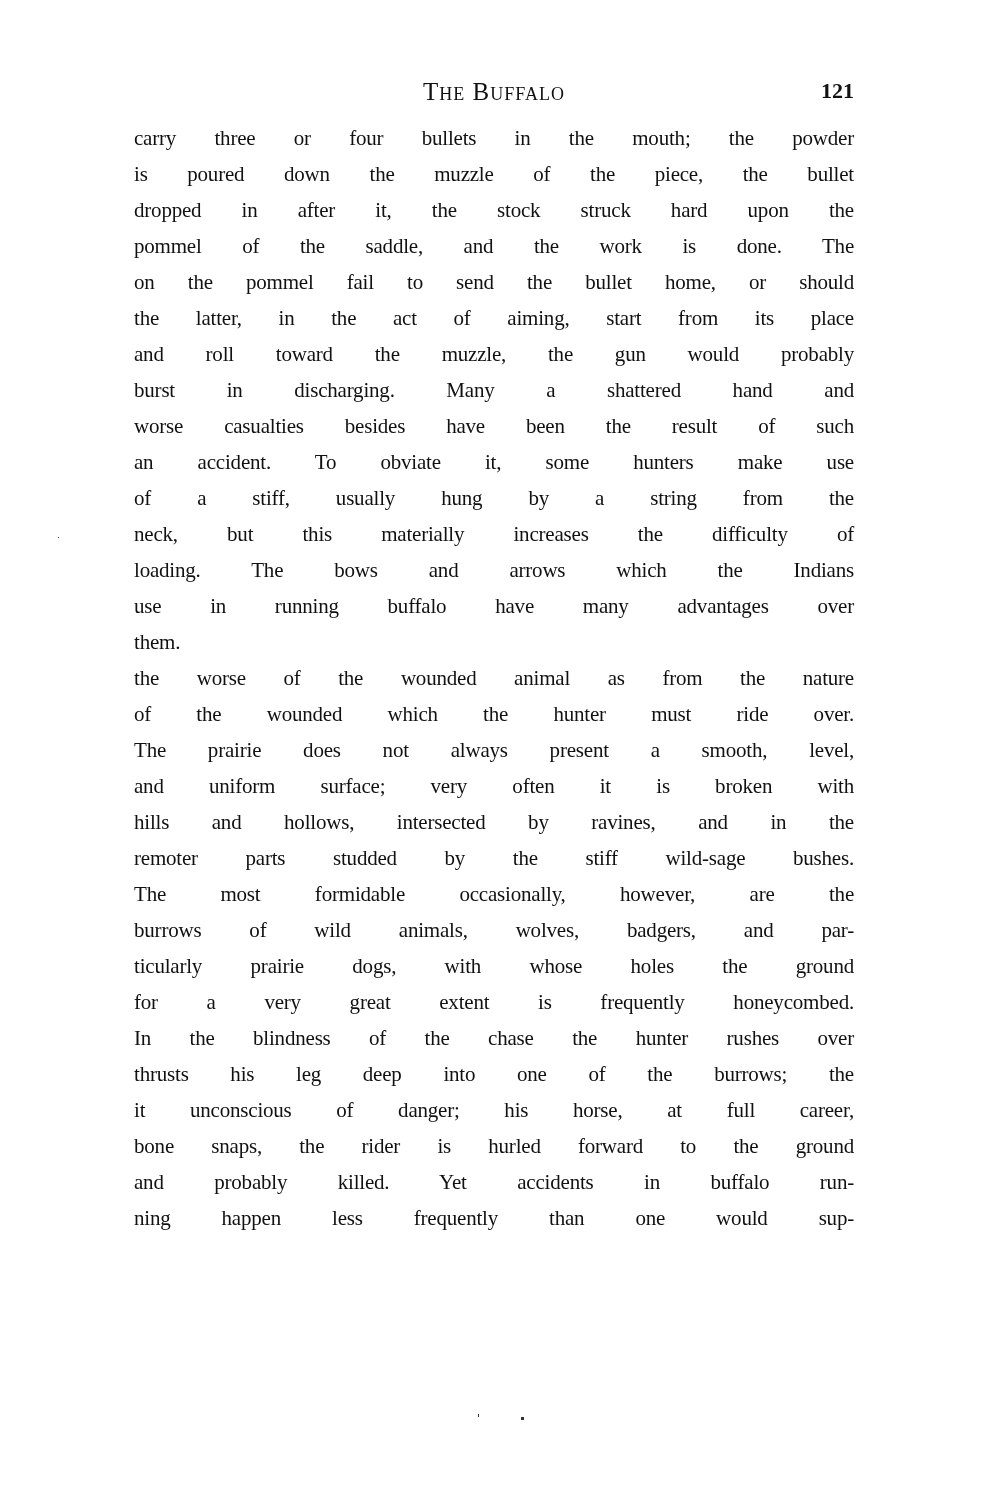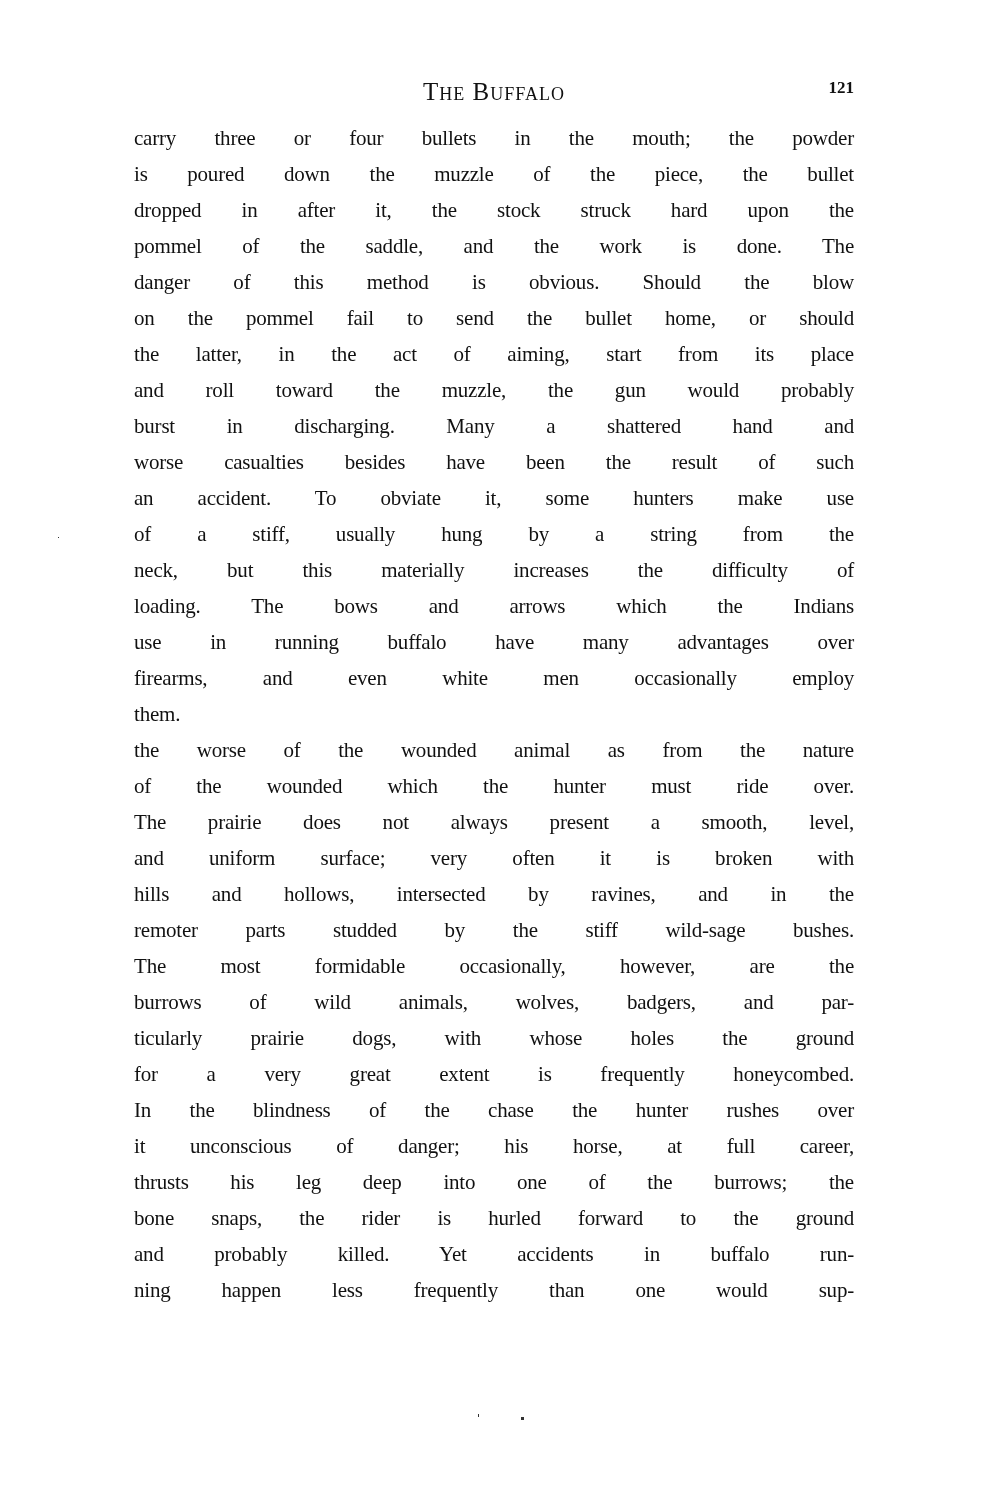--- a/index.html
+++ b/index.html
@@ -37,21 +37,21 @@
       text-align: center;
       font-size: 25px;
       font-variant: small-caps;
       letter-spacing: 1px;
       padding-left: 0;
     }
     .page-number {
       position: absolute;
       right: 0;
       top: 0;
-      font-size: 17px;
+      font-size: 22px;
       font-weight: bold;
     }
     .body-text {
       position: absolute;
       top: 120px;
       left: 0;
       width: 720px;
     }
     .line {
       display: block;
@@ -84,48 +84,46 @@
     <span class="running-title">The Buffalo</span>
     <span class="page-number">121</span>
   </div>
 
   <div class="body-text">
     <div>
       <span class="line">carry three or four bullets in the mouth; the powder</span>
       <span class="line">is poured down the muzzle of the piece, the bullet</span>
       <span class="line">dropped in after it, the stock struck hard upon the</span>
       <span class="line">pommel of the saddle, and the work is done.  The</span>
-      <span class="line">danger of this method is obvious.  Should the blow</span>
       <span class="line">on the pommel fail to send the bullet home, or should</span>
       <span class="line">the latter, in the act of aiming, start from its place</span>
       <span class="line">and roll toward the muzzle, the gun would probably</span>
       <span class="line">burst in discharging.  Many a shattered hand and</span>
       <span class="line">worse casualties besides have been the result of such</span>
       <span class="line">an accident.  To obviate it, some hunters make use</span>
       <span class="line">of a stiff, usually hung by a string from the</span>
       <span class="line">neck, but this materially increases the difficulty of</span>
       <span class="line">loading.  The bows and arrows which the Indians</span>
       <span class="line">use in running buffalo have many advantages over</span>
-      <span class="line">firearms, and even white men occasionally employ</span>
       <span class="line last">them.</span>
     </div>
     <div>
       <span class="line">the worse of the wounded animal as from the nature</span>
       <span class="line">of the wounded which the hunter must ride over.</span>
       <span class="line">The prairie does not always present a smooth, level,</span>
       <span class="line">and uniform surface; very often it is broken with</span>
       <span class="line">hills and hollows, intersected by ravines, and in the</span>
       <span class="line">remoter parts studded by the stiff wild-sage bushes.</span>
       <span class="line">The most formidable occasionally, however, are the</span>
       <span class="line">burrows of wild animals, wolves, badgers, and par-</span>
       <span class="line">ticularly prairie dogs, with whose holes the ground</span>
       <span class="line">for a very great extent is frequently honeycombed.</span>
       <span class="line">In the blindness of the chase the hunter rushes over</span>
+      <span class="line">thrusts his leg deep into one of the burrows; the</span>
       <span class="line">it unconscious of danger; his horse, at full career,</span>
-      <span class="line">thrusts his leg deep into one of the burrows; the</span>
       <span class="line">bone snaps, the rider is hurled forward to the ground</span>
       <span class="line">and probably killed.  Yet accidents in buffalo run-</span>
       <span class="line">ning happen less frequently than one would sup-</span>
     </div>
   </div>
 </div>
 
 <div class="speck" style="left:58px; top:537px; width:1px; height:1px;"></div>
 <div class="speck" style="left:478px; top:1414px; width:1px; height:3px;"></div>
 <div class="speck" style="left:521px; top:1417px; width:3px; height:3px;"></div>

